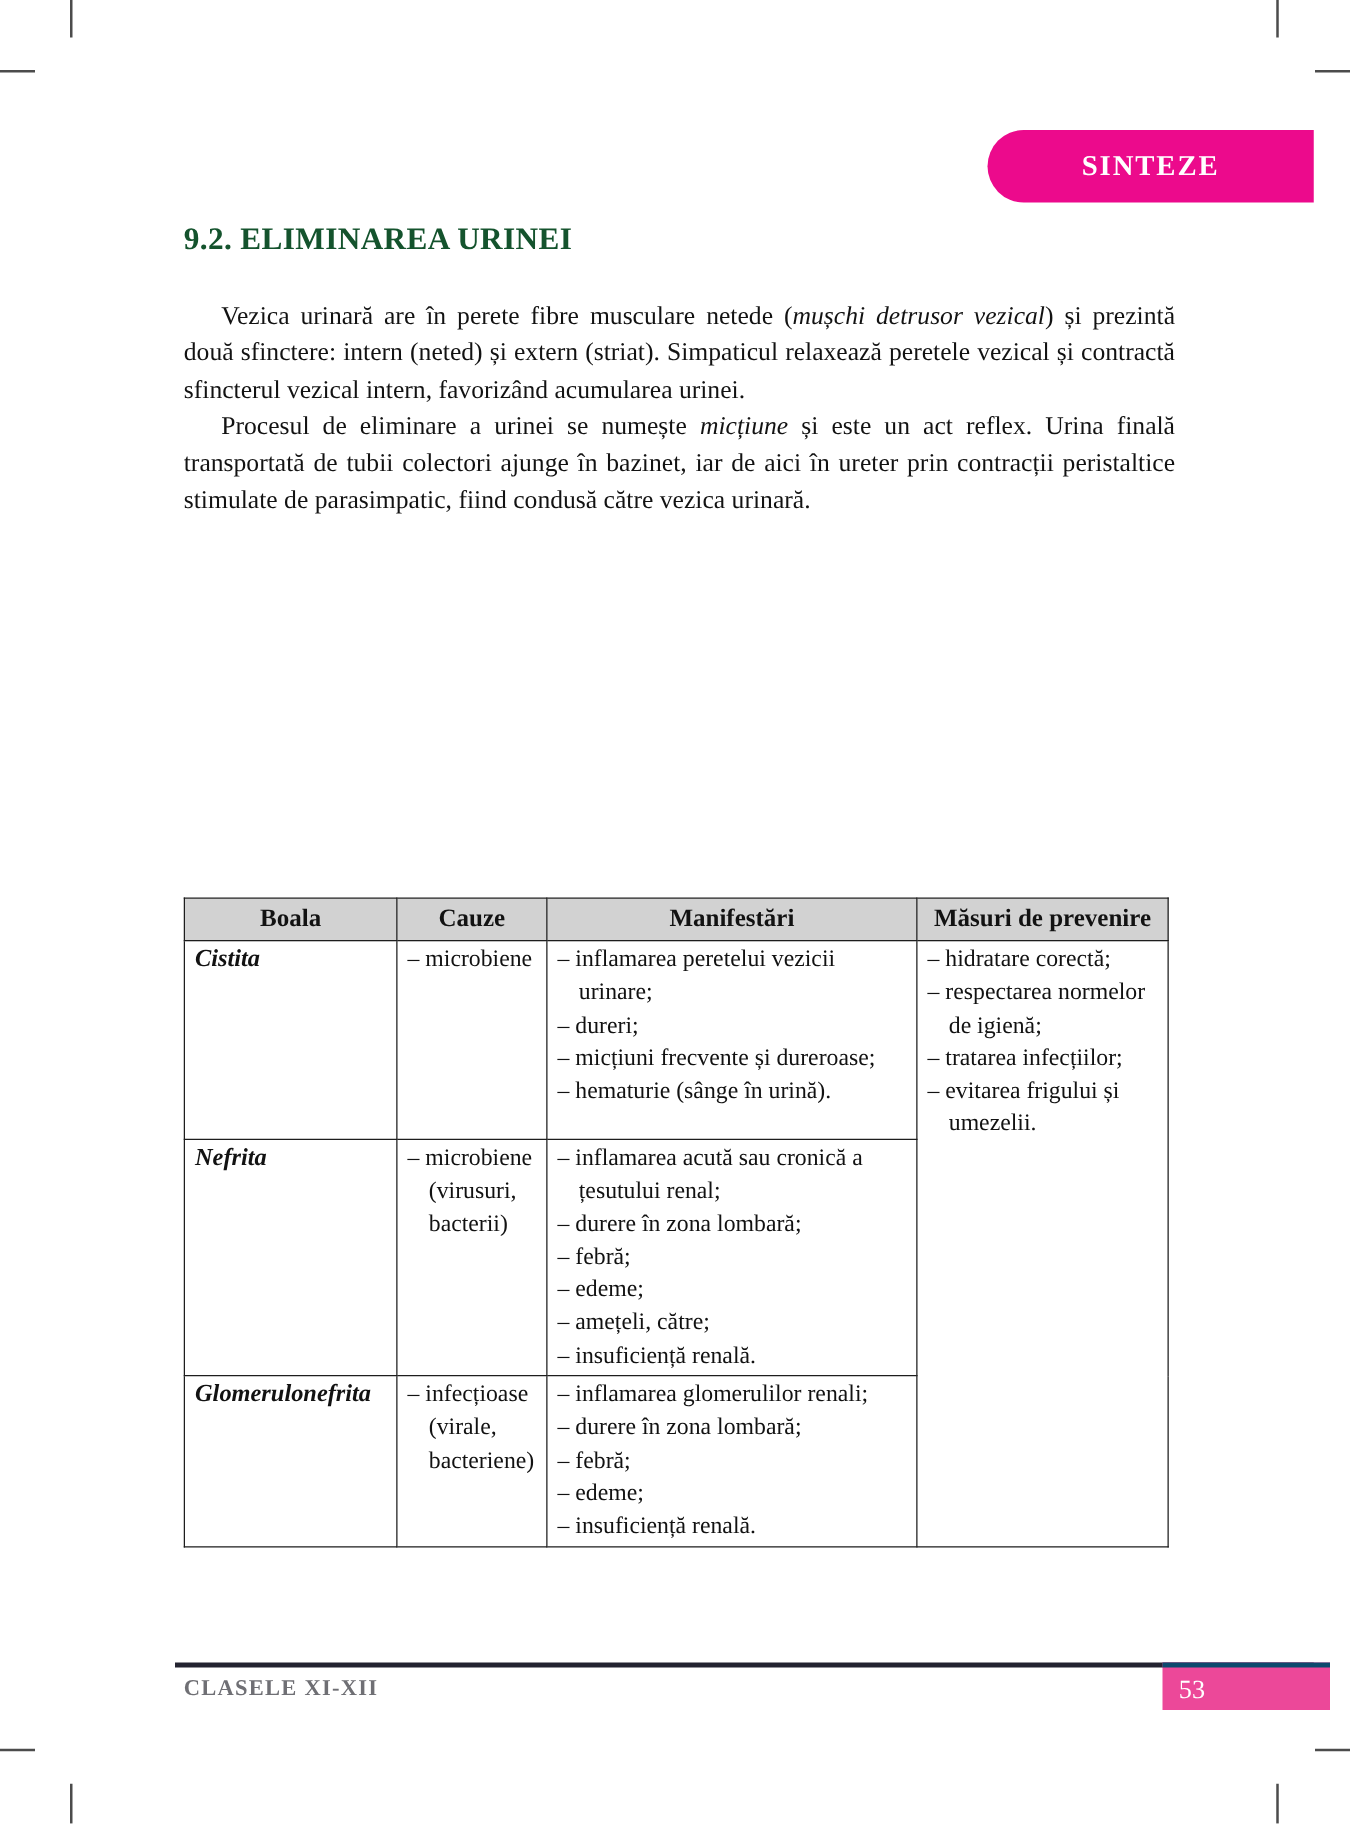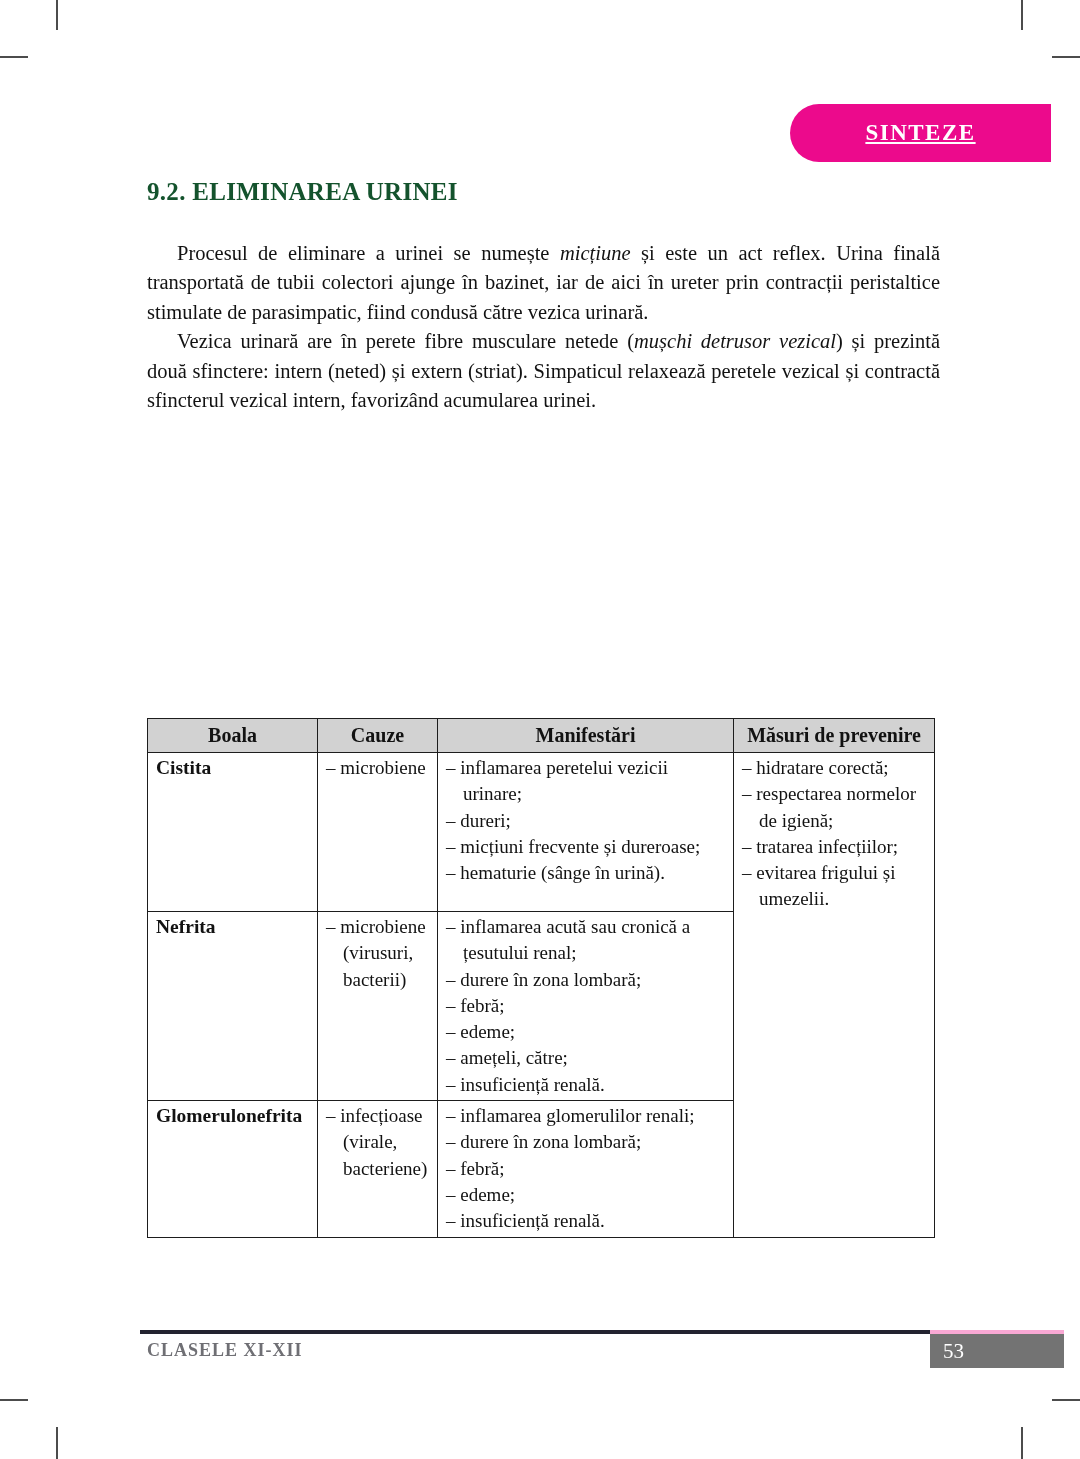--- a/index.html
+++ b/index.html
@@ -21,21 +21,20 @@
     position: absolute;
     left: 790px; top: 104px;
     width: 261px; height: 58px;
     background: #ec0a8c;
     border-radius: 29px 0 0 29px;
     display: flex; align-items: center; justify-content: center;
     color: #ffffff;
     font-weight: bold;
     font-size: 23px;
     letter-spacing: 1.5px;
-    text-decoration: underline;
   }
 
   
   .heading {
     position: absolute;
     left: 147px; top: 178px;
     margin: 0;
     font-size: 25px;
     font-weight: bold;
     color: #14532d;
@@ -85,21 +84,21 @@
   }
   table.disease thead th {
     background: #d2d2d2;
     font-size: 20px;
     font-weight: bold;
     text-align: center;
     height: 29px;
     padding: 2px 4px;
     vertical-align: middle;
   }
-  td.disease-name { font-weight: bold; font-size: 19.5px; padding-top: 4px; }
+  td.disease-name { font-weight: bold; font-style: italic; font-size: 19.5px; padding-top: 4px; }
   .li { padding-left: 17px; text-indent: -17px; }
   td.cell-pad { padding-top: 4px; padding-bottom: 6px; }
   tr.r1 td { height: 154px; }
   tr.r2 td { height: 178px; }
   tr.r3 td { height: 122px; }
 
   
   .footer-rule {
     position: absolute;
     left: 140px; top: 1330px;
@@ -111,22 +110,22 @@
     left: 147px; top: 1340px;
     font-size: 18px;
     font-weight: bold;
     color: #6f6f74;
     letter-spacing: 1px;
   }
   .page-number-box {
     position: absolute;
     left: 930px; top: 1330px;
     width: 121px; height: 34px;
-    background: #737373;
-    border-top: 4px solid #f9a8d4;
+    background: #ec4899;
+    border-top: 4px solid #0c4a6e;
     color: #ffffff;
     font-size: 21px;
     display: flex; align-items: center;
     padding-left: 13px;
     box-sizing: content-box;
   }
 </style>
 </head>
 <body>
 
@@ -141,22 +140,22 @@
   <div class="crop" style="left:1052px;top:1399px; width:28px; height:2px;"></div>
   <div class="crop" style="left:1021px;top:1427px; width:2px;  height:32px;"></div>
 
   <div class="banner">
     <span>SINTEZE</span>
   </div>
 
   <h1 class="heading">9.2. ELIMINAREA URINEI</h1>
 
   <div class="paragraphs">
+      <p class="indent"><span>Vezica urinară are în perete fibre musculare netede (</span><i>mușchi detrusor vezical</i><span>) și prezintă două sfinctere: intern (neted) și extern (striat). Simpaticul relaxează peretele vezical și contractă sfincterul vezical intern, favorizând acumularea urinei.</span></p>
       <p class="indent"><span>Procesul de eliminare a urinei se numește </span><i>micțiune</i><span> și este un act reflex. Urina finală transportată de tubii colectori ajunge în bazinet, iar de aici în ureter prin contracții peristaltice stimulate de parasimpatic, fiind condusă către vezica urinară.</span></p>
-      <p class="indent"><span>Vezica urinară are în perete fibre musculare netede (</span><i>mușchi detrusor vezical</i><span>) și prezintă două sfinctere: intern (neted) și extern (striat). Simpaticul relaxează peretele vezical și contractă sfincterul vezical intern, favorizând acumularea urinei.</span></p>
     </div>
 
 
   <table class="disease">
     <colgroup>
       <col style="width:170px">
         <col style="width:120px">
         <col style="width:296px">
         <col style="width:201px">
     </colgroup>

